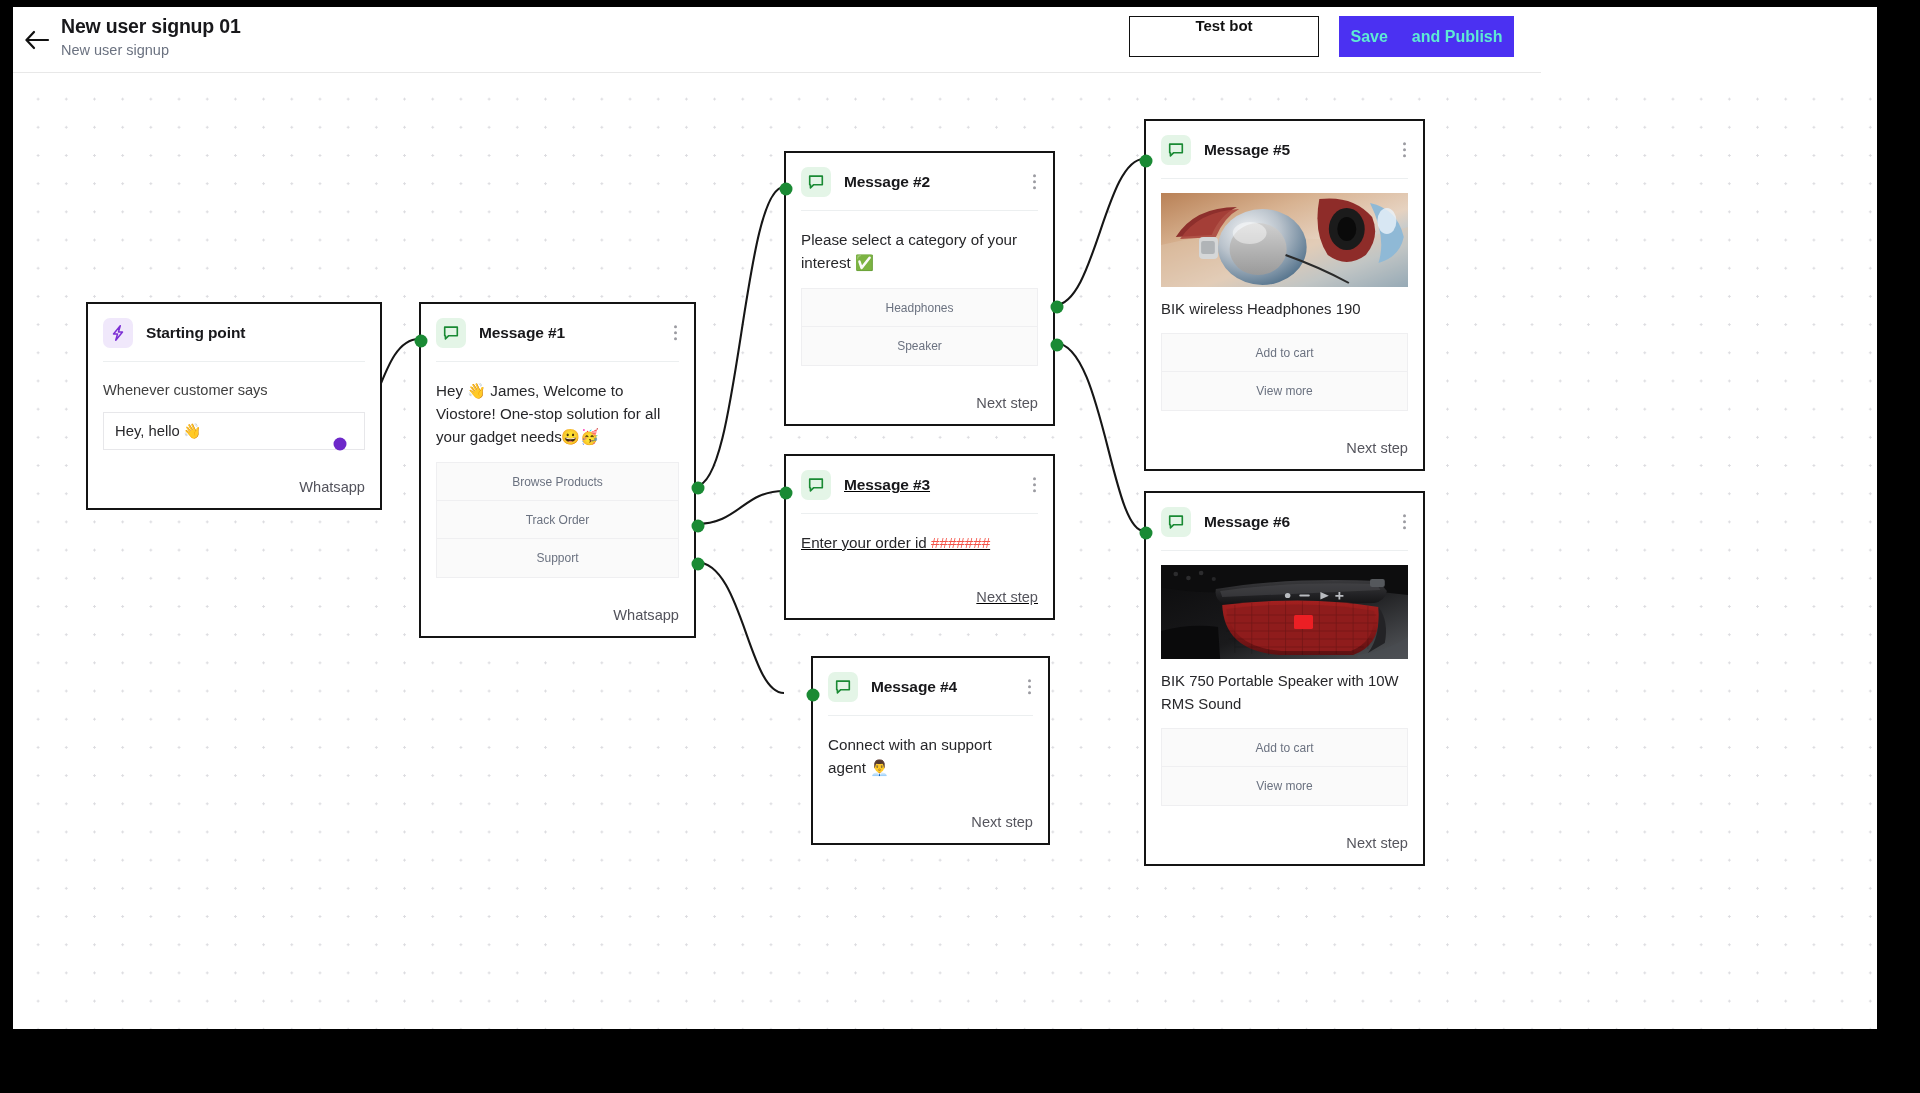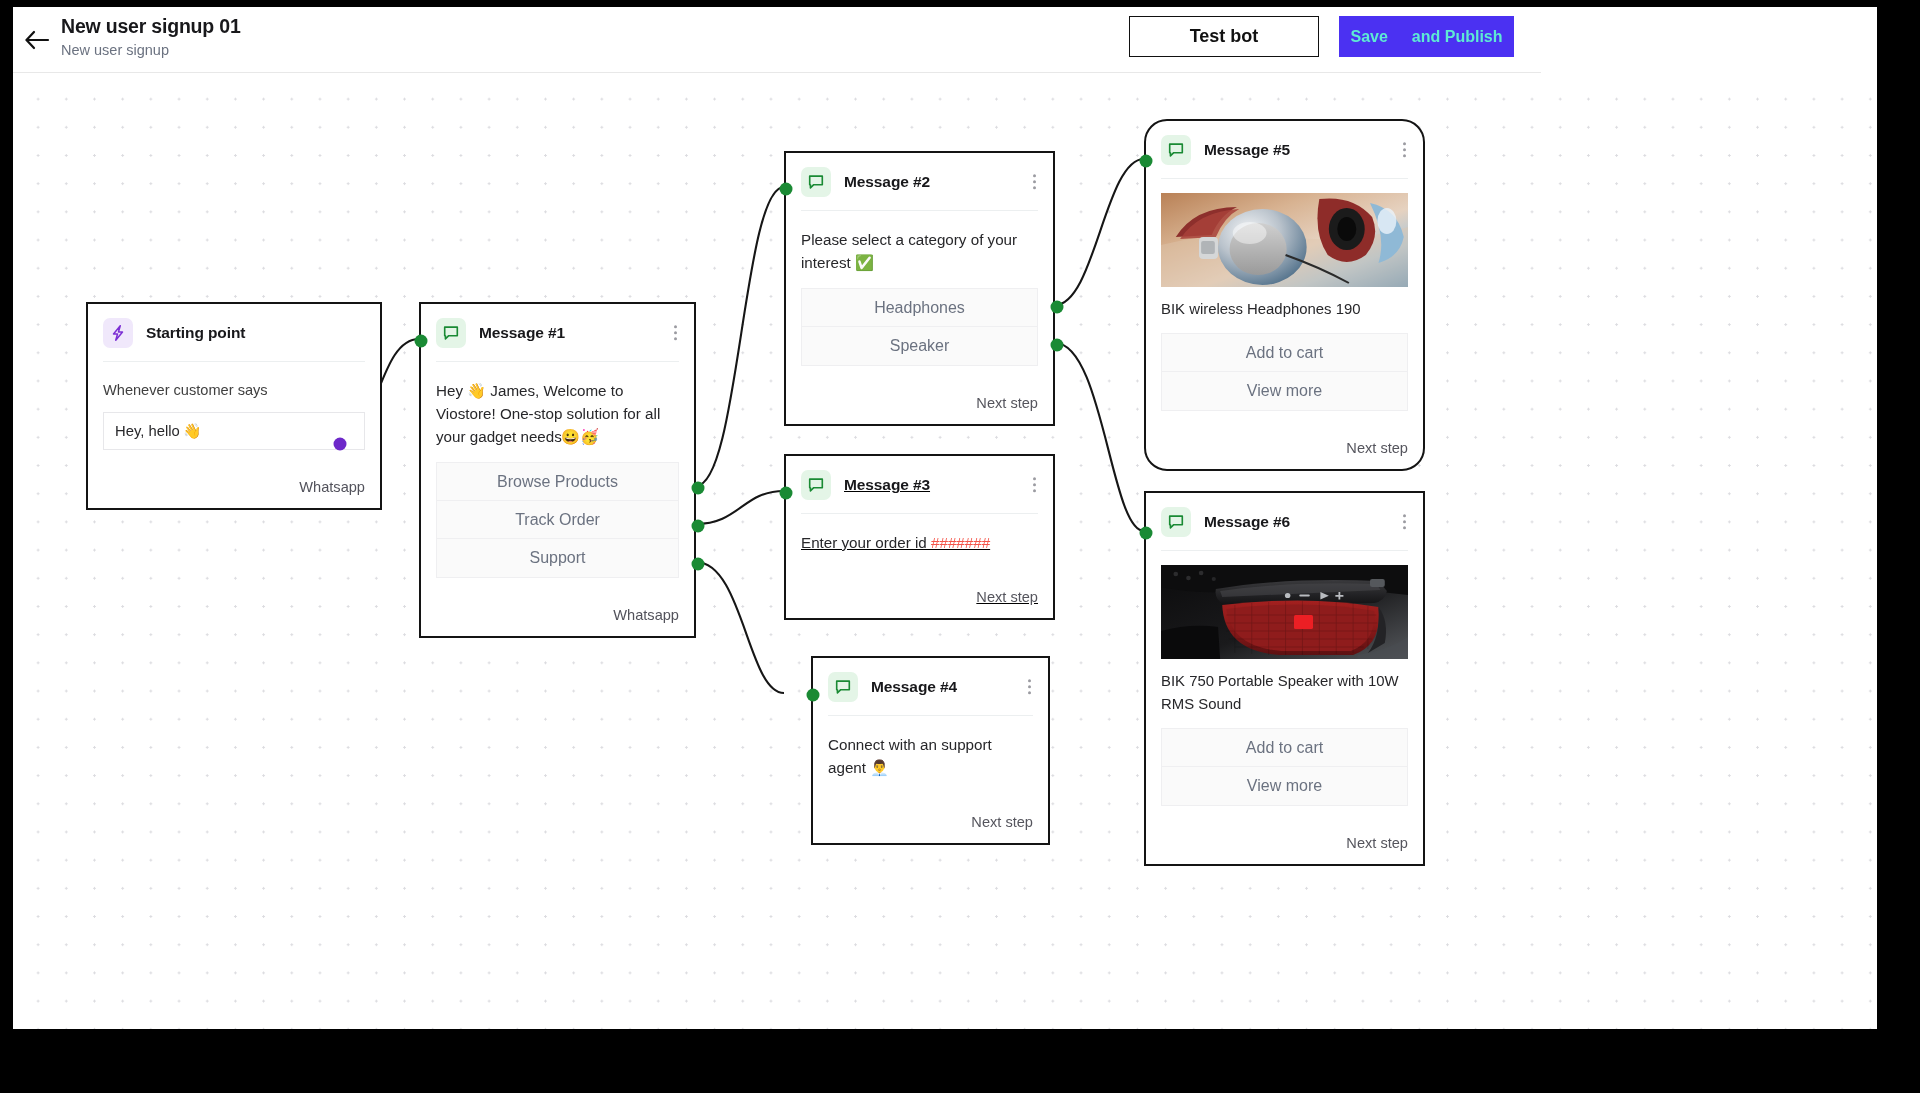--- a/index.html
+++ b/index.html
@@ -34,22 +34,22 @@
     font-size: 19.5px; font-weight: bold; color: #18181b;
     letter-spacing: -0.2px; line-height: 24px;
   }
   #flow-subtitle {
     font-size: 14.5px; color: #6b7280; line-height: 22px; margin-top: 1px;
   }
   #test-bot-btn {
     position: absolute; left: 1116px; top: 9px;
     width: 190px; height: 41px;
     background: #fff; border: 1.6px solid #111;
-    font-size: 18px; font-weight: bold; color: #111;
-    display: flex; align-items: center; justify-content: center;
+    font-size: 15px; font-weight: bold; color: #111;
+    display: flex; justify-content: center;
     cursor: pointer;
   }
   #save-publish-btn {
     position: absolute; left: 1326px; top: 9px;
     width: 175px; height: 41px;
     background: #4b31f2; border: none;
     font-size: 16px; font-weight: bold; color: #5eead4;
     display: flex; align-items: center; justify-content: center;
     gap: 24px; cursor: pointer;
   }
@@ -111,21 +111,21 @@
     margin-top: 11px;
     border: 1px solid #e7e7ea;
     background: #fff;
     padding: 9px 11px;
     font-size: 14.8px; color: #27272a;
   }
   .choice-list { margin-top: 14px; border: 1px solid #efeff1; }
   .choice {
     height: 38px;
     display: flex; align-items: center; justify-content: center;
-    font-size: 16px; color: #6b7280;
+    font-size: 12px; color: #6b7280;
     background: #fafafa;
     border-bottom: 1px solid #efeff1;
     cursor: pointer;
   }
   .choice:last-child { border-bottom: none; }
   .node-footer {
     text-align: right;
     font-size: 14.6px; color: #52525b;
     padding: 13px 15px 13px 15px;
   }
@@ -310,21 +310,21 @@
         </span>
       </div>
       <div class="node-divider"></div>
       <div class="node-body">
         <div class="body-text">Connect with an support agent 👨‍💼</div>
       </div>
       <div class="node-footer nextstep" style="padding-top:19px;">Next step</div>
       <div class="dot green" style="left:0px; top:37px;"></div>
     </div>
 
-    <div class="node" id="n-m5" style="left:1131px; top:46px; width:281px;border-radius:23px;">
+    <div class="node" id="n-m5" style="left:1131px; top:46px; width:281px;">
       <div class="node-head">
         <span class="head-icon green">
           <svg width="18" height="18" viewBox="0 0 20 20">
             <path d="M3 3.5 H17 V13 H7.5 L3.8 16.5 V13 H3 Z" fill="none" stroke="#1a8a34" stroke-width="1.8" stroke-linejoin="round"></path>
           </svg>
         </span>
         <span class="head-title">Message #5</span>
         <span class="kebab">
           <span></span>
             <span></span>

